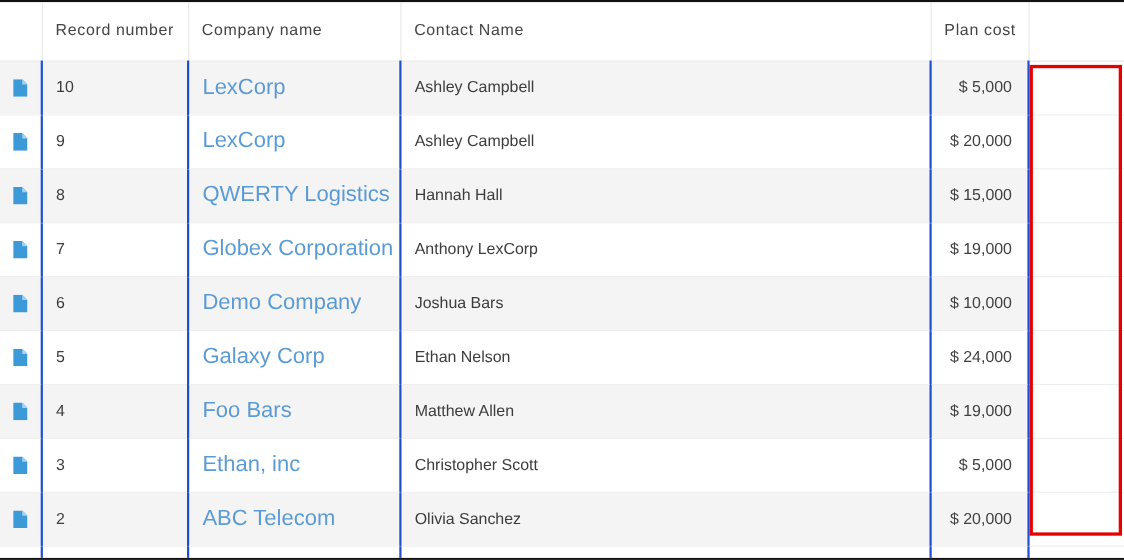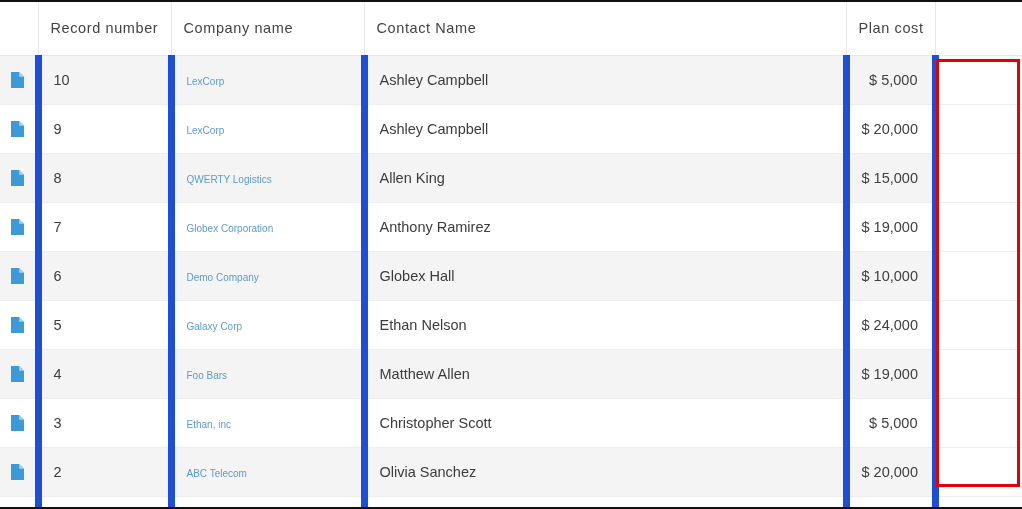--- a/index.html
+++ b/index.html
@@ -52,38 +52,38 @@
     white-space: nowrap;
   }
   thead th.th-icon { border-right: 1px solid #e7e7e7; padding: 0; }
   thead th.th-cost { text-align: left; padding-right: 14px; }
   thead th.th-blank { border-right: none; }
 
   
   tbody td {
     height: 49px;
     border-bottom: 1px solid #eeeeee;
-    border-right: 7px solid #1d4ed8;
+    border-right: 2px solid #1d4ed8;
     padding: 0 12px;
     font-size: 14.5px;
     color: #3c3c3c;
     vertical-align: middle;
     white-space: nowrap;
     overflow: hidden;
   }
   tbody tr.alt td { background: #f4f4f4; }
   tbody tr.plain td { background: #ffffff; }
   tbody td.td-icon { padding: 0; text-align: center; }
   tbody td.td-cost { text-align: right; padding-right: 14px; color: #404040; }
   tbody td.td-blank { border-right: none; background: #ffffff !important; }
 
   .company-link {
     color: #5b9bd5;
     text-decoration: none;
-    font-size: 10px;
+    font-size: 20px;
     cursor: pointer;
   }
 
   
   .doc-icon {
     display: inline-block;
     width: 13px;
     height: 16px;
     vertical-align: middle;
     line-height: 0;
@@ -149,43 +149,43 @@
           <td class="td-cost">$ 20,000</td>
           <td class="td-blank"></td>
         </tr>
         <tr class="alt">
           <td class="td-icon"><span class="doc-icon"><svg width="13" height="16" viewBox="0 0 13 16" xmlns="http://www.w3.org/2000/svg">
                 <path d="M0 0 H8.2 L13 4.8 V16 H0 Z" fill="#3d9ad9"></path>
                 <path d="M8.2 0 L13 4.8 H8.2 Z" fill="#a8d3ef"></path>
               </svg></span></td>
           <td class="td-record">8</td>
           <td class="td-company"><a class="company-link">QWERTY Logistics</a></td>
-          <td class="td-contact">Allen King</td>
+          <td class="td-contact">Hannah Hall</td>
           <td class="td-cost">$ 15,000</td>
           <td class="td-blank"></td>
         </tr>
         <tr class="plain">
           <td class="td-icon"><span class="doc-icon"><svg width="13" height="16" viewBox="0 0 13 16" xmlns="http://www.w3.org/2000/svg">
                 <path d="M0 0 H8.2 L13 4.8 V16 H0 Z" fill="#3d9ad9"></path>
                 <path d="M8.2 0 L13 4.8 H8.2 Z" fill="#a8d3ef"></path>
               </svg></span></td>
           <td class="td-record">7</td>
           <td class="td-company"><a class="company-link">Globex Corporation</a></td>
-          <td class="td-contact">Anthony Ramirez</td>
+          <td class="td-contact">Anthony LexCorp</td>
           <td class="td-cost">$ 19,000</td>
           <td class="td-blank"></td>
         </tr>
         <tr class="alt">
           <td class="td-icon"><span class="doc-icon"><svg width="13" height="16" viewBox="0 0 13 16" xmlns="http://www.w3.org/2000/svg">
                 <path d="M0 0 H8.2 L13 4.8 V16 H0 Z" fill="#3d9ad9"></path>
                 <path d="M8.2 0 L13 4.8 H8.2 Z" fill="#a8d3ef"></path>
               </svg></span></td>
           <td class="td-record">6</td>
           <td class="td-company"><a class="company-link">Demo Company</a></td>
-          <td class="td-contact">Globex Hall</td>
+          <td class="td-contact">Joshua Bars</td>
           <td class="td-cost">$ 10,000</td>
           <td class="td-blank"></td>
         </tr>
         <tr class="plain">
           <td class="td-icon"><span class="doc-icon"><svg width="13" height="16" viewBox="0 0 13 16" xmlns="http://www.w3.org/2000/svg">
                 <path d="M0 0 H8.2 L13 4.8 V16 H0 Z" fill="#3d9ad9"></path>
                 <path d="M8.2 0 L13 4.8 H8.2 Z" fill="#a8d3ef"></path>
               </svg></span></td>
           <td class="td-record">5</td>
           <td class="td-company"><a class="company-link">Galaxy Corp</a></td>

